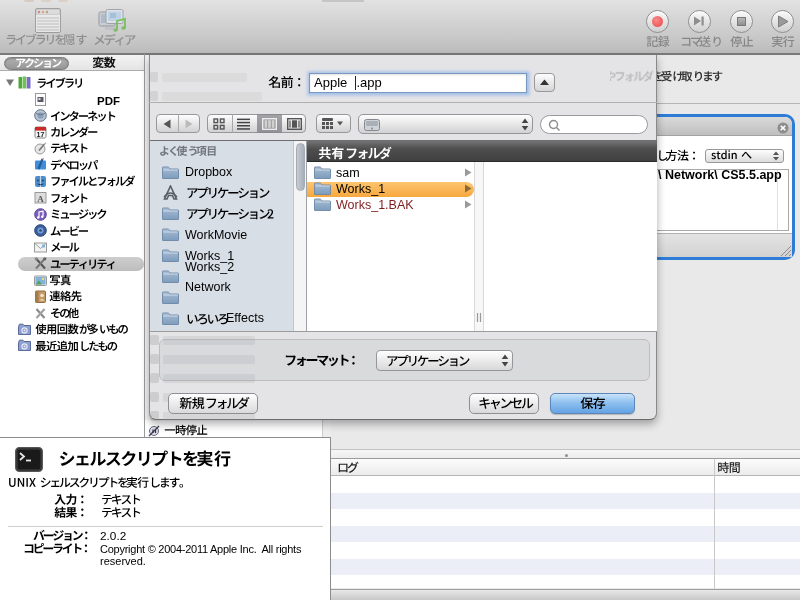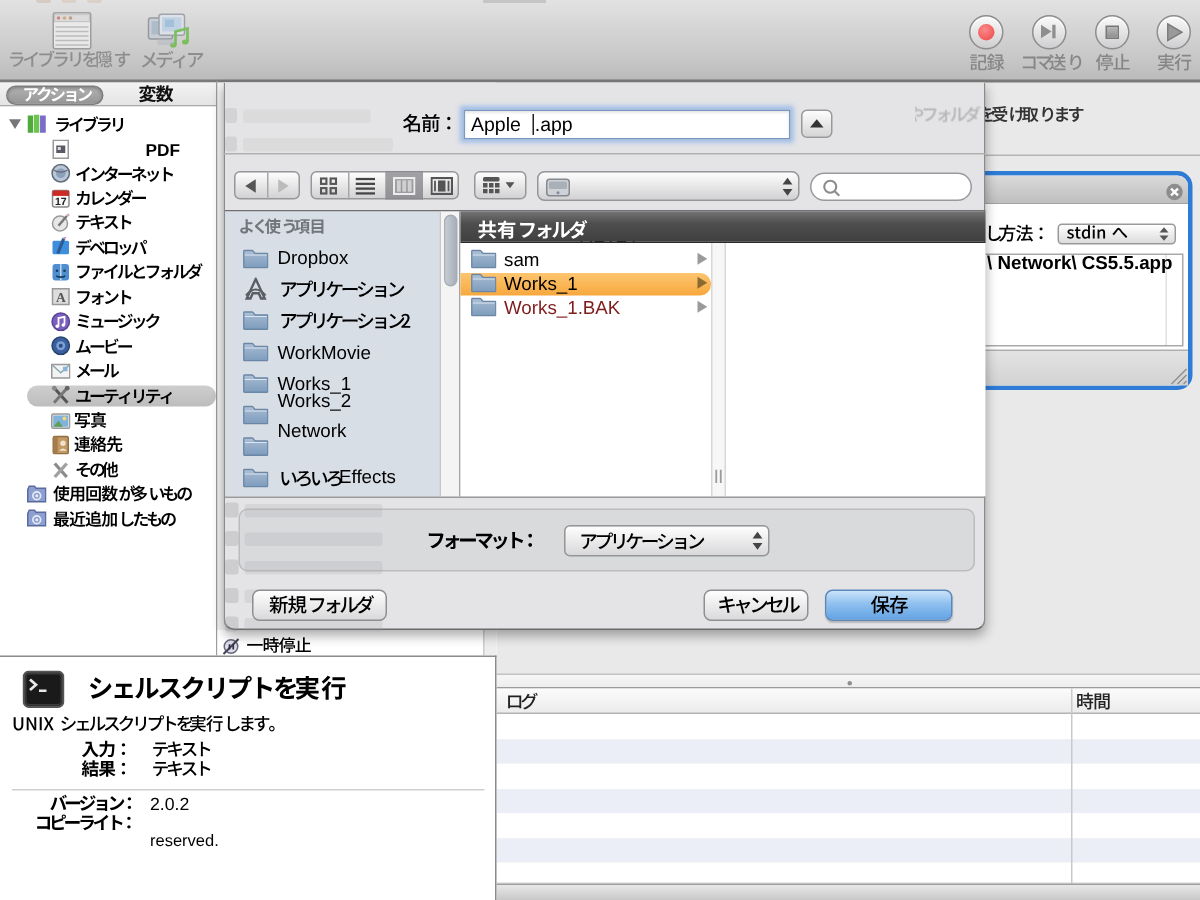--- a/index.html
+++ b/index.html
@@ -537,20 +537,21 @@
       <g fill="#000" transform="translate(0,11.8) scale(0.011800,-0.011800)">
         <use href="#g140" x="90"></use>
         <use href="#g141" x="910"></use>
         <use href="#g138" x="1730"></use>
         <use href="#g142" x="2550"></use>
         <use href="#g143" x="3370"></use>
         <use href="#g113" x="4190"></use>
         <use href="#g132" x="4920"></use>
       </g>
     </svg>
+    <div style="position:absolute;left:100px;top:542.5px;font:11px 'Liberation Sans';letter-spacing:-0.25px;color:#000;white-space:nowrap">Copyright © 2004-2011 Apple Inc.&nbsp; All rights</div>
     <div style="position:absolute;left:100.0px;top:555.3px;font:normal 11px 'Liberation Sans',sans-serif;color:#000;white-space:nowrap;">reserved.</div>
     <div style="position:absolute;left:149px;top:55px;width:508px;height:365px;background:#e4e4e6;border-left:1px solid #8a8a8a;border-right:1px solid #8a8a8a;border-bottom:1px solid #6a6a6a;border-radius:0 0 7px 7px;box-shadow:0 4px 8px rgba(0,0,0,.32)"></div>
     <div style="position:absolute;left:150px;top:72px;width:8px;height:10px;background:#909094;opacity:.2;border-radius:2px"></div>
     <div style="position:absolute;left:162px;top:73px;width:85px;height:9px;background:#b0b0b4;opacity:.18;border-radius:2px"></div>
     <div style="position:absolute;left:150px;top:91px;width:8px;height:10px;background:#909094;opacity:.2;border-radius:2px"></div>
     <div style="position:absolute;left:162px;top:92px;width:100px;height:9px;background:#b0b0b4;opacity:.18;border-radius:2px"></div>
     <svg style="position:absolute;left:268.3px;top:73.5px;overflow:visible" width="40" height="18" viewBox="0 0 40 18">
       <g fill="#000" transform="translate(0,13.0) scale(0.013000,-0.013000)">
         <use href="#g144" x="25"></use>
         <use href="#g145" x="975"></use>

